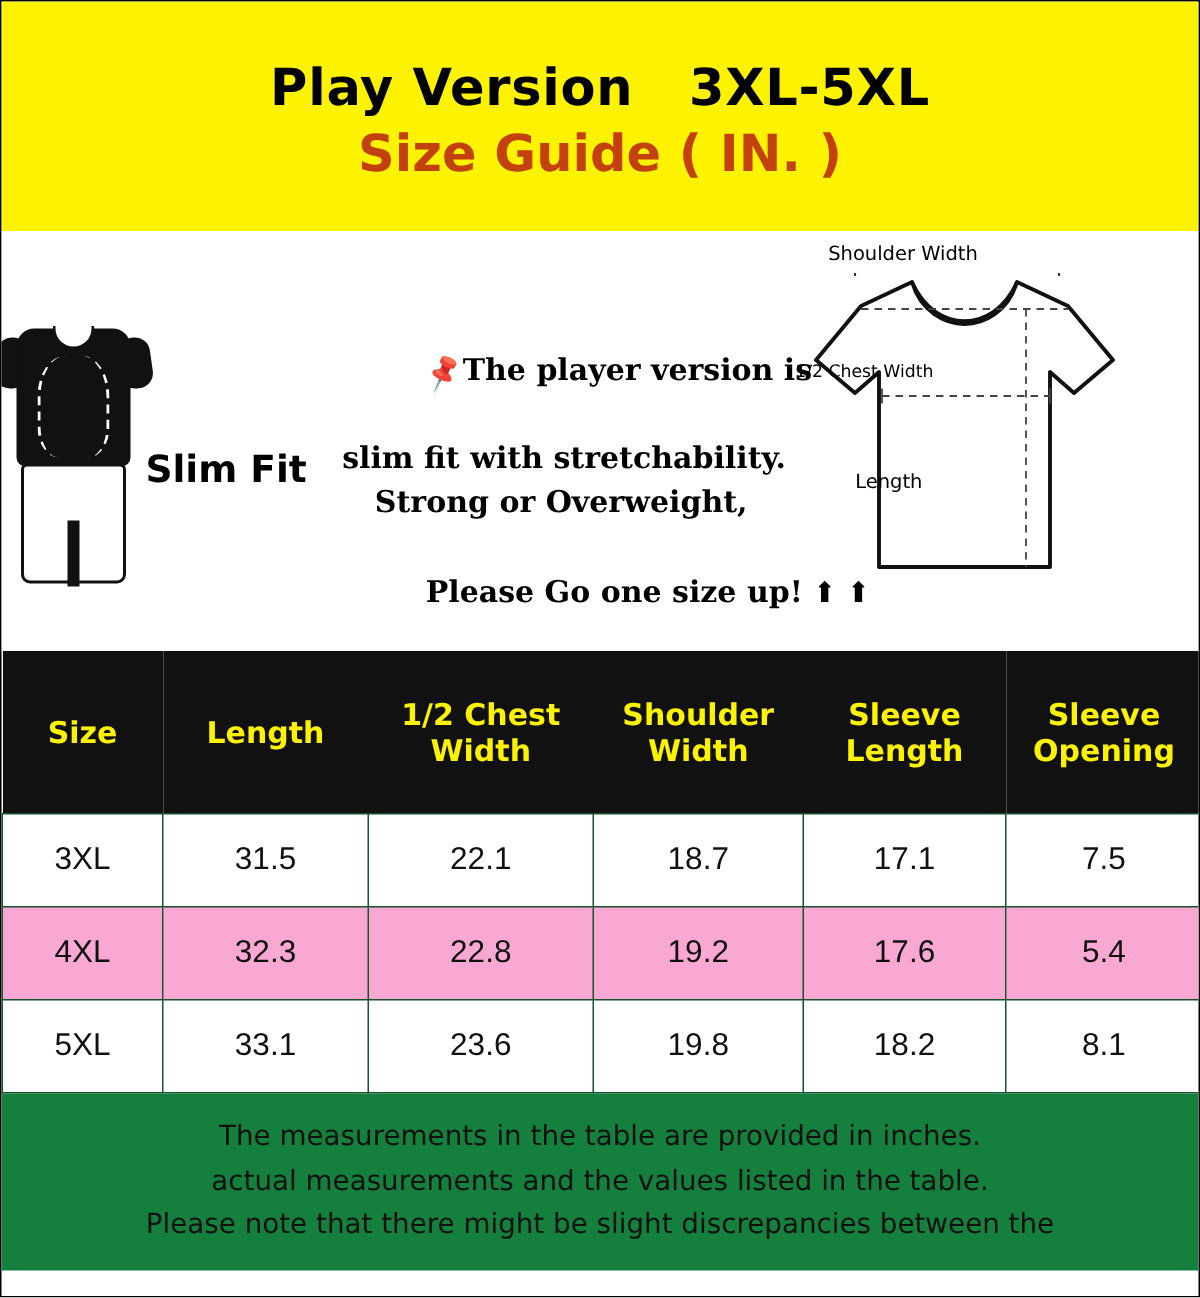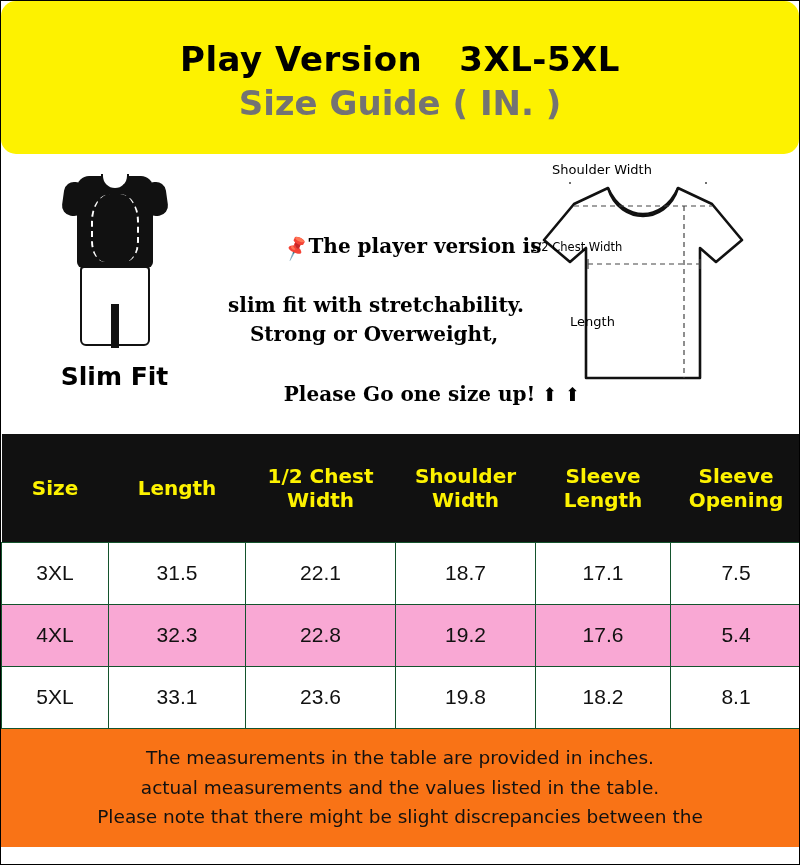--- a/index.html
+++ b/index.html
@@ -21,56 +21,55 @@
   
   .header {
     background: #fdf200;
     width: 100%;
     height: 153px;
     display: flex;
     flex-direction: column;
     align-items: center;
     justify-content: center;
     padding-top: 6px;
-    border-radius: 15px;
   }
   .header-line1 {
     font-family: "DejaVu Sans", sans-serif;
     font-weight: bold;
     font-size: 34px;
     color: #000;
     letter-spacing: 0.5px;
     white-space: pre;
   }
   .header-line2 {
     font-family: "DejaVu Sans", sans-serif;
     font-weight: bold;
     font-size: 34px;
-    color: #737373;
+    color: #c2410c;
     margin-top: 4px;
     white-space: pre;
   }
 
   
   .mid {
     width: 100%;
     height: 280px;
     background: #fff;
     display: flex;
     flex-direction: row;
     align-items: flex-start;
     position: relative;
   }
 
   
   .mid-left {
     width: 228px;
     height: 100%;
     display: flex;
-    flex-direction: column;
+    flex-direction: row;
     align-items: center;
     padding-top: 22px;
   }
   .figure {
     width: 96px;
     height: 172px;
     position: relative;
   }
   .fig-top {
     position: absolute;
@@ -200,21 +199,21 @@
   .row-alt td { background: #f9a8d4; }
   .col-size { width: 107px; }
   .col-len { width: 137px; }
   .col-chest { width: 150px; }
   .col-sw { width: 140px; }
   .col-sl { width: 135px; }
   .col-so { width: 131px; }
 
   
   .footer {
-    background: #f97316;
+    background: #15803d;
     width: 100%;
     height: 118px;
     display: flex;
     flex-direction: column;
     align-items: center;
     justify-content: center;
     text-align: center;
   }
   .footer-line {
     font-family: "DejaVu Sans", sans-serif;

